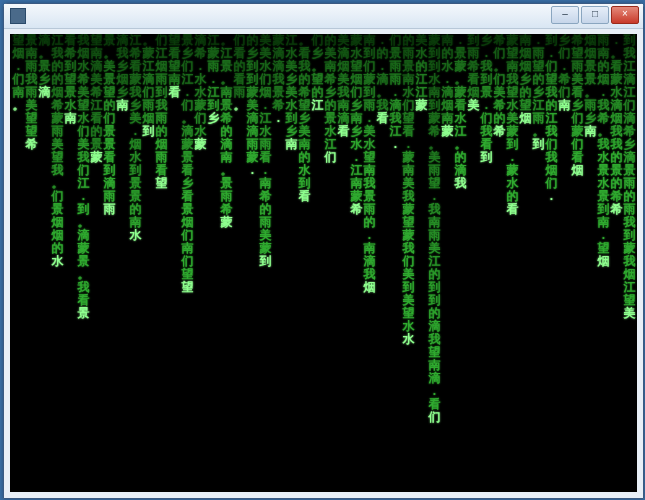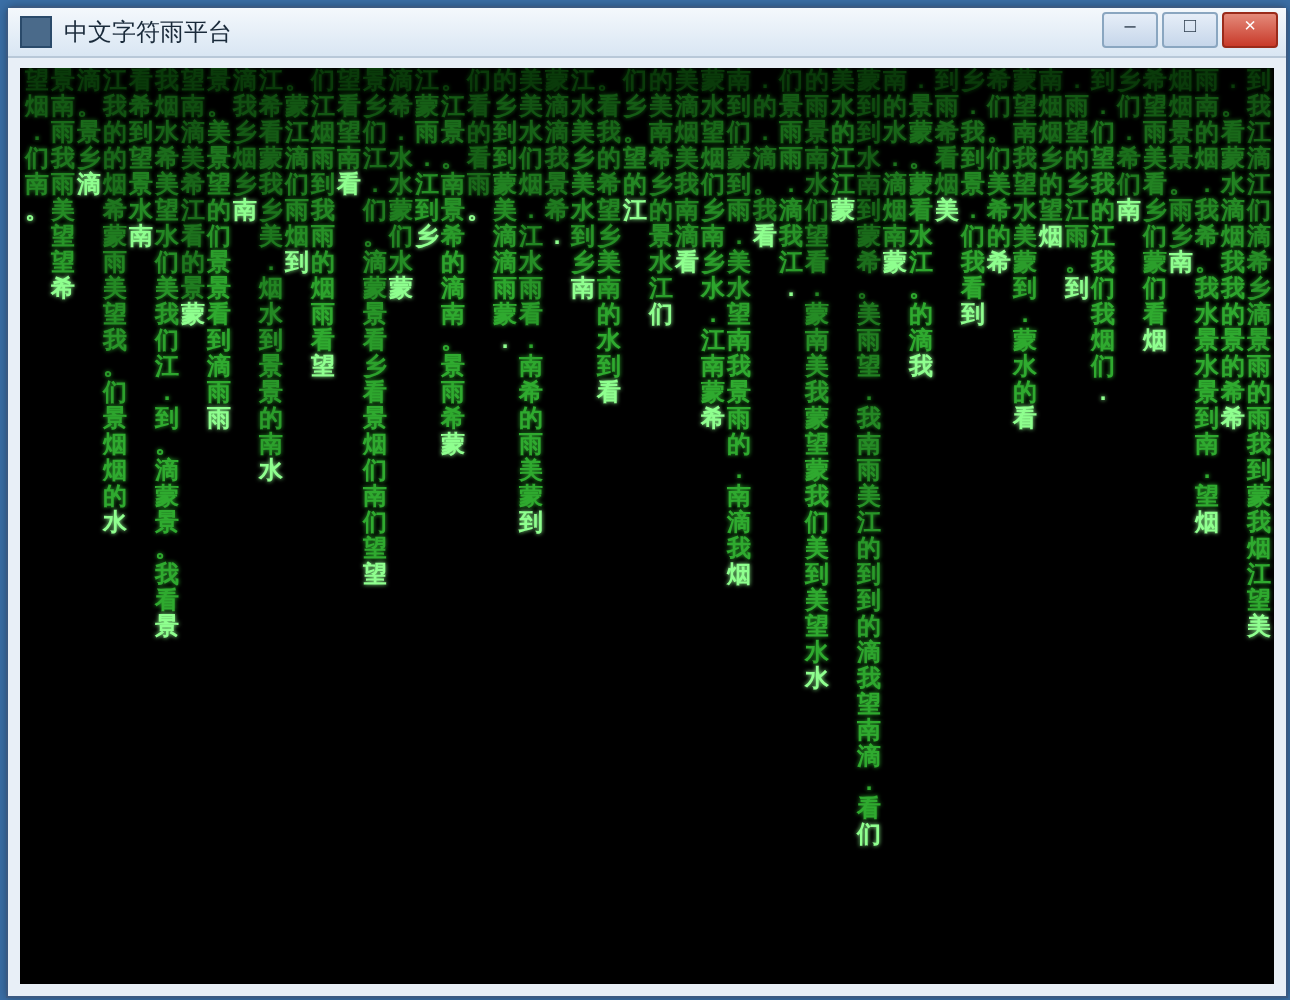--- a/index.html
+++ b/index.html
@@ -15,21 +15,20 @@
   .client{position:absolute;left:6px;top:30px;right:6px;bottom:6px;background:#000;overflow:hidden;}
   .col{position:absolute;top:0;font-size:12px;line-height:13px;font-weight:bold;display:flex;flex-direction:column;align-items:center;}
   .ch{width:13px;height:13px;text-align:center;text-shadow:0 0 2px currentColor;}
 </style>
 </head>
 <body>
 
 <div class="window">
   <div class="titlebar">
     <div class="app-icon"></div>
-    <div class="title-text">中文字符雨平台</div>
     <div class="win-btns">
       <div class="wbtn wmin">–</div>
       <div class="wbtn wmax">□</div>
       <div class="wbtn wclose">×</div>
     </div>
   </div>
   <div class="client" id="client">
       <div class="col" style="left: 2px;">
         <span class="ch" style="color: rgb(10, 58, 10);">望</span>
         <span class="ch" style="color: rgb(21, 92, 21);">烟</span>

